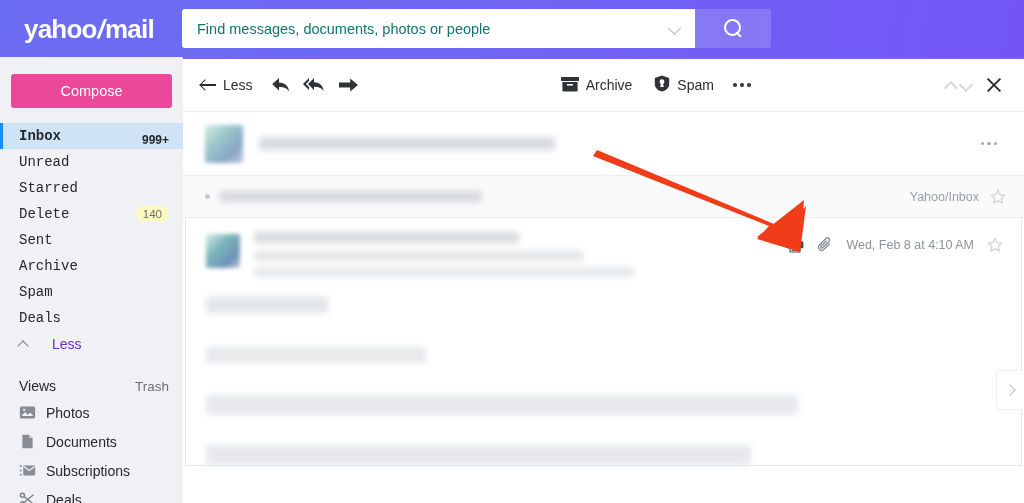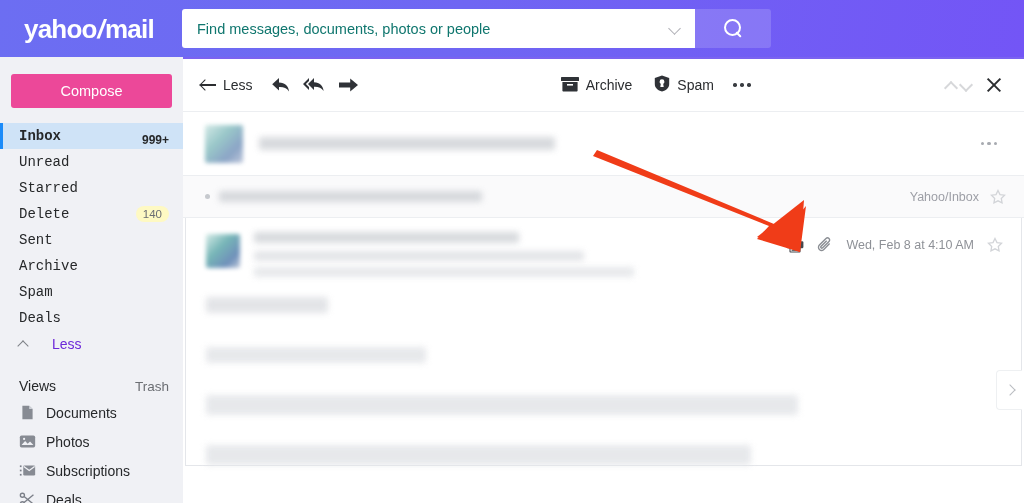--- a/index.html
+++ b/index.html
@@ -300,35 +300,35 @@
     </div>
 
     <div class="secthead">
       <span class="t">Views</span>
       <span class="hide">Trash</span>
     </div>
 
     <div class="vrow">
       <span class="vicon">
         <svg viewBox="0 0 20 20" fill="currentColor">
-            <path d="M4 2h8l4 4v12H4z" fill="currentColor" opacity=".9"></path>
-            <path d="M12 2l4 4h-4z" fill="#cfd2d8"></path>
-          </svg>
-      </span>
-      <span>Documents</span>
-    </div>
-    <div class="vrow">
-      <span class="vicon">
-        <svg viewBox="0 0 20 20" fill="currentColor">
             <rect x="1" y="3" width="18" height="14" rx="2" fill="currentColor" opacity=".9"></rect>
             <path d="M3 14l4.2-4.6 3 3.2L13 10l4 4z" fill="#f0f1f5"></path>
             <circle cx="6" cy="7" r="1.3" fill="#f0f1f5"></circle>
           </svg>
       </span>
       <span>Photos</span>
+    </div>
+    <div class="vrow">
+      <span class="vicon">
+        <svg viewBox="0 0 20 20" fill="currentColor">
+            <path d="M4 2h8l4 4v12H4z" fill="currentColor" opacity=".9"></path>
+            <path d="M12 2l4 4h-4z" fill="#cfd2d8"></path>
+          </svg>
+      </span>
+      <span>Documents</span>
     </div>
     <div class="vrow">
       <span class="vicon">
         <svg viewBox="0 0 20 20" fill="currentColor">
             <rect x="1" y="4" width="2" height="2"></rect>
             <rect x="1" y="9" width="2" height="2"></rect>
             <rect x="1" y="14" width="2" height="2"></rect>
             <rect x="5" y="4" width="14" height="12" rx="1.5" fill="currentColor" opacity=".9"></rect>
             <path d="M5.6 5.2L12 10l6.4-4.8" stroke="#f0f1f5" stroke-width="1.5" fill="none"></path>
           </svg>

